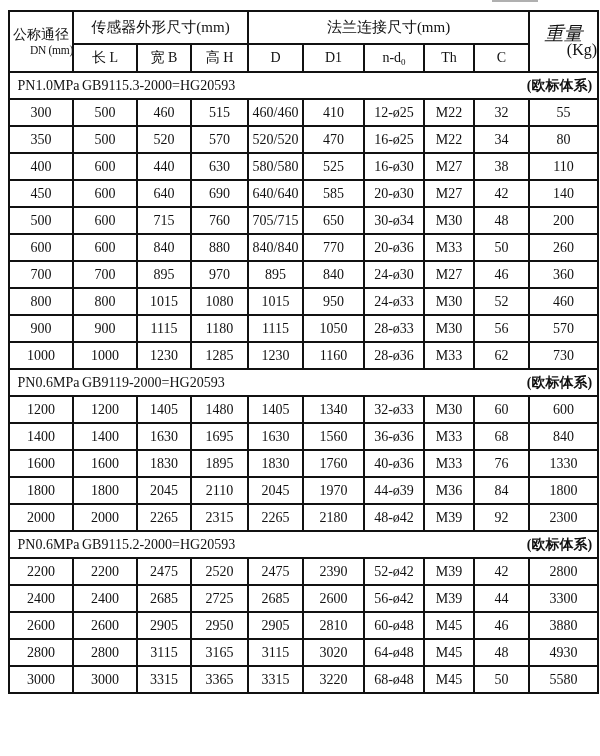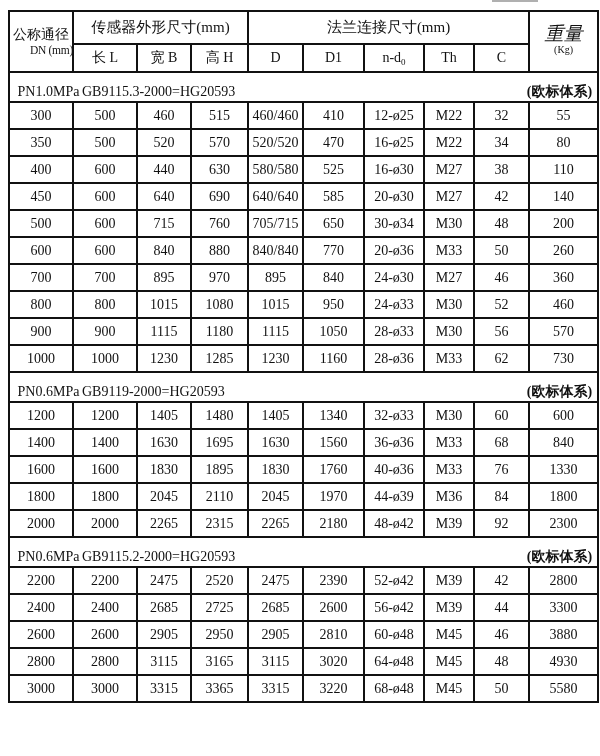--- a/index.html
+++ b/index.html
@@ -36,28 +36,27 @@
     padding: 0;
     overflow: hidden;
     white-space: nowrap;
   }
   thead tr.h1 th { height: 31px; font-size: 15px; }
   thead tr.h2 th { height: 26px; font-size: 14px; }
   tbody td { height: 25px; font-size: 14px; }
   .dn-cell div.l1 { font-size: 14px; line-height: 17px; }
   .dn-cell div.l2 { font-size: 11.5px; line-height: 14px; letter-spacing: -0.3px; margin-left: 20px; }
   .wt-cell div.l1 { font-size: 19px; line-height: 17px; font-style: italic; }
-  .wt-cell div.l2 { font-size: 10px; line-height: 16px; }
+  .wt-cell div.l2 { font-size: 16px; line-height: 16px; text-align: right; }
   td.section-cell { text-align: left; }
   .section-line {
     display: flex;
     align-items: center;
     width: 100%;
     font-size: 14px;
-    margin-top: 10px;
   }
   .section-line .pn { flex: 0 0 auto; width: 72px; padding-left: 5px; box-sizing: border-box; }
   .section-line .std { flex: 1 1 auto; text-align: left; }
   .section-line .sys { flex: 0 0 auto; padding-right: 5px; font-weight: bold; }
   sub { font-size: 9px; vertical-align: -3px; }
 </style>
 </head>
 <body>
 
 <div class="canvas">

